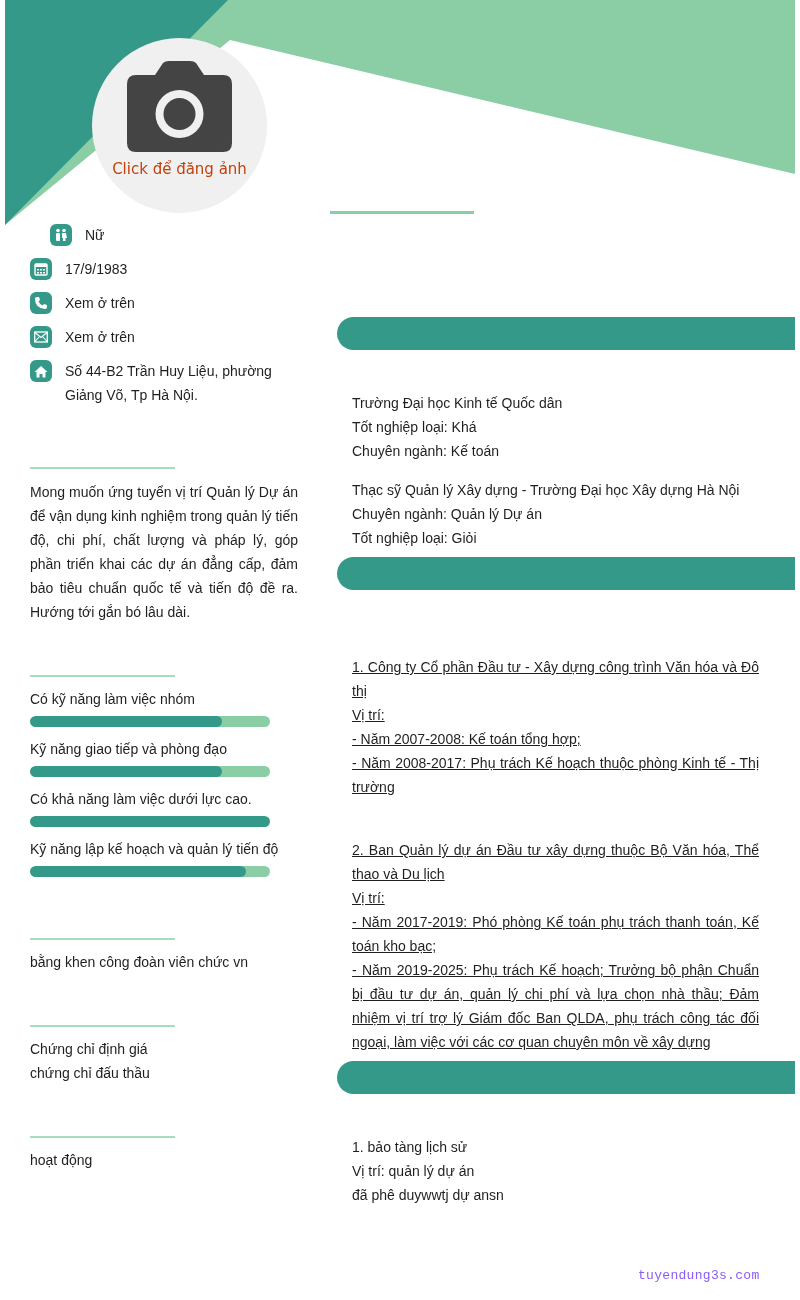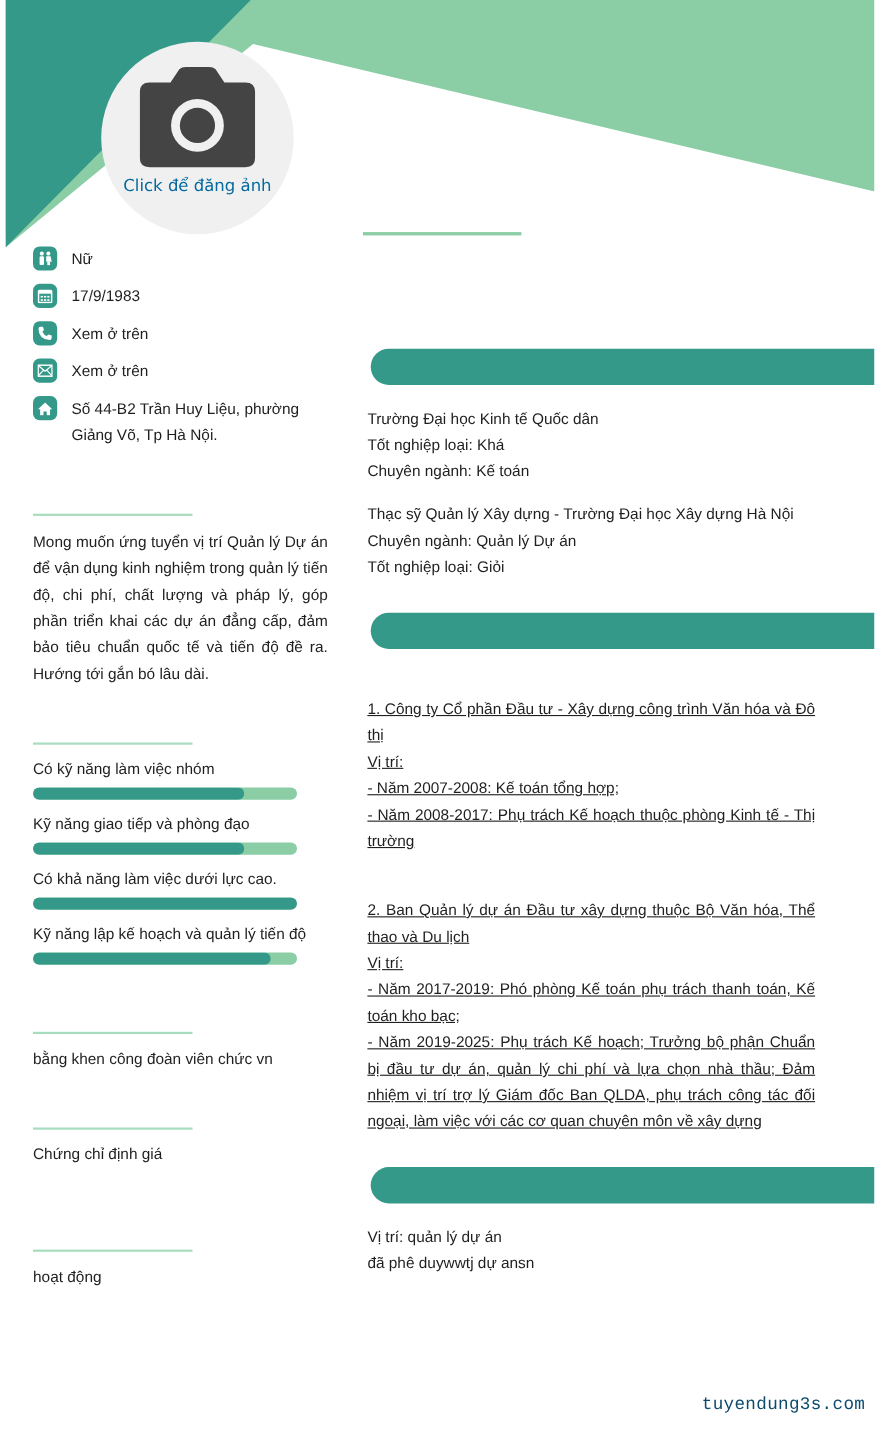--- a/index.html
+++ b/index.html
@@ -4,41 +4,41 @@
 <style>
   html, body { margin:0; padding:0; }
   body { width:800px; height:1300px; background:#ffffff; position:relative; overflow:hidden;
          font-family:"Liberation Sans", "DejaVu Sans", sans-serif; color:#1f1f1f; font-size:14px; }
   .page { position:absolute; left:0; top:0; width:795px; height:1300px; background:#fff; overflow:hidden; }
   .deco { position:absolute; left:0; top:0; }
   .avatar { position:absolute; left:92px; top:38px; width:175px; height:175px; border-radius:50%;
             background:#f0f0f0; cursor:pointer; }
   .cam { position:absolute; left:35px; top:23px; }
   .avatar-label { position:absolute; left:0; width:100%; top:122px; text-align:center;
-                  font-family:"DejaVu Sans", sans-serif; font-size:15px; color:#0369a1; }
+                  font-family:"DejaVu Sans", sans-serif; font-size:15px; color:#c2410c; }
   .name-line { position:absolute; left:330px; top:211px; width:144px; height:3px; background:#8bcea6; }
 
   .info { position:absolute; left:30px; width:280px; display:flex; align-items:flex-start; }
   .ico { width:22px; height:22px; border-radius:6px; background:#35998a; flex:0 0 22px;
          display:flex; align-items:center; justify-content:center; }
   .info-text { margin-left:13px; line-height:24px; margin-top:-1px; }
 
   .left-line { position:absolute; left:30px; width:145px; height:2px; background:#a8dcbf; }
   .left-text { position:absolute; left:30px; width:268px; line-height:24px; text-align:justify; }
 
   .skill-label { position:absolute; left:30px; line-height:20px; }
   .bar { position:absolute; left:30px; width:240px; height:11px; border-radius:6px; background:#8bcea6; overflow:hidden; }
   .bar-fill { height:100%; border-radius:6px; background:#35998a; }
 
   .section-bar { position:absolute; left:337px; width:458px; height:33px; background:#35998a;
                  border-radius:17px 0 0 17px; }
-  .right-text { position:absolute; left:334px; width:407px; line-height:24px; text-align:justify; }
+  .right-text { position:absolute; left:352px; width:407px; line-height:24px; text-align:justify;margin-top:23px; }
   .right-text div { min-height:24px; }
   .watermark { position:absolute; left:638px; top:1268px; font-family:"Liberation Mono", monospace;
-               font-size:16px; color:#0c4a6e; letter-spacing:0.3px; }
+               font-size:13px; color:#8b5cf6; letter-spacing:0.3px; }
 </style>
 </head>
 <body>
 
 <div class="page">
 
   <svg class="deco" width="795" height="230">
     <polygon points="0,0 795,0 795,174 230,40 5,225" fill="#8bcea6"></polygon>
     <polygon points="5,0 228,0 5,225" fill="#35998a"></polygon>
     <polygon points="0,0 5,0 5,230 0,230" fill="#ffffff"></polygon>
@@ -48,21 +48,21 @@
     <svg class="cam" width="105" height="92" viewBox="0 0 105 92">
       <path d="M28,14 L36,2 Q38,0 42,0 L63,0 Q67,0 69,2 L77,14 L96,14 Q105,14 105,23 L105,82 Q105,91 96,91 L9,91 Q0,91 0,82 L0,23 Q0,14 9,14 Z" fill="#444444"></path>
       <circle cx="52.5" cy="53" r="24" fill="#f0f0f0"></circle>
       <circle cx="52.5" cy="53" r="16" fill="#444444"></circle>
     </svg>
     <div class="avatar-label">Click để đăng ảnh</div>
   </div>
 
   <div class="name-line"></div>
 
-  <div class="info" style="top:224px;">
+  <div class="info" style="top:224px;margin-left:20px;">
     <span class="ico">
       <svg width="14" height="14" viewBox="0 0 14 14">
           <circle cx="4" cy="2.5" r="1.8" fill="#fff"></circle>
           <circle cx="10" cy="2.5" r="1.8" fill="#fff"></circle>
           <rect x="2" y="5" width="4" height="8" rx="1" fill="#fff"></rect>
           <path d="M8,5 L12,5 L13,10 L8,10 Z" fill="#fff"></path>
           <rect x="9" y="10" width="2.5" height="3" fill="#fff"></rect>
         </svg>
     </span>
     <span class="info-text">Nữ</span>
@@ -132,20 +132,21 @@
     </div>
 
   <div class="left-line" style="top:938px;"></div>
   <div class="left-text" style="top:950px;">
     <div>bằng khen công đoàn viên chức vn</div>
   </div>
 
   <div class="left-line" style="top:1025px;"></div>
   <div class="left-text" style="top:1037px;">
     <div>Chứng chỉ định giá</div>
+    <div>chứng chỉ đấu thầu</div>
   </div>
 
   <div class="left-line" style="top:1136px;"></div>
   <div class="left-text" style="top:1148px;">
     <div>hoạt động</div>
   </div>
 
   <div class="section-bar" style="top:317px;"></div>
   <div class="right-text" style="top:368px;">
     <div>Trường Đại học Kinh tế Quốc dân</div>
@@ -165,18 +166,19 @@
     <div>- Năm 2008-2017: Phụ trách Kế hoạch thuộc phòng Kinh tế - Thị trường</div>
     <div style="height:39px;min-height:39px;"></div>
     <div>2. Ban Quản lý dự án Đầu tư xây dựng thuộc Bộ Văn hóa, Thể thao và Du lịch</div>
     <div>Vị trí:</div>
     <div>- Năm 2017-2019: Phó phòng Kế toán phụ trách thanh toán, Kế toán kho bạc;</div>
     <div>- Năm 2019-2025: Phụ trách Kế hoạch; Trưởng bộ phận Chuẩn bị đầu tư dự án, quản lý chi phí và lựa chọn nhà thầu; Đảm nhiệm vị trí trợ lý Giám đốc Ban QLDA, phụ trách công tác đối ngoại, làm việc với các cơ quan chuyên môn về xây dựng</div>
   </div>
 
   <div class="section-bar" style="top:1061px;"></div>
   <div class="right-text" style="top:1112px;">
+    <div>1. bảo tàng lịch sử</div>
     <div>Vị trí: quản lý dự án</div>
     <div>đã phê duywwtj dự ansn</div>
   </div>
 
   <div class="watermark">tuyendung3s.com</div>
 </div>
 
 </body></html>

